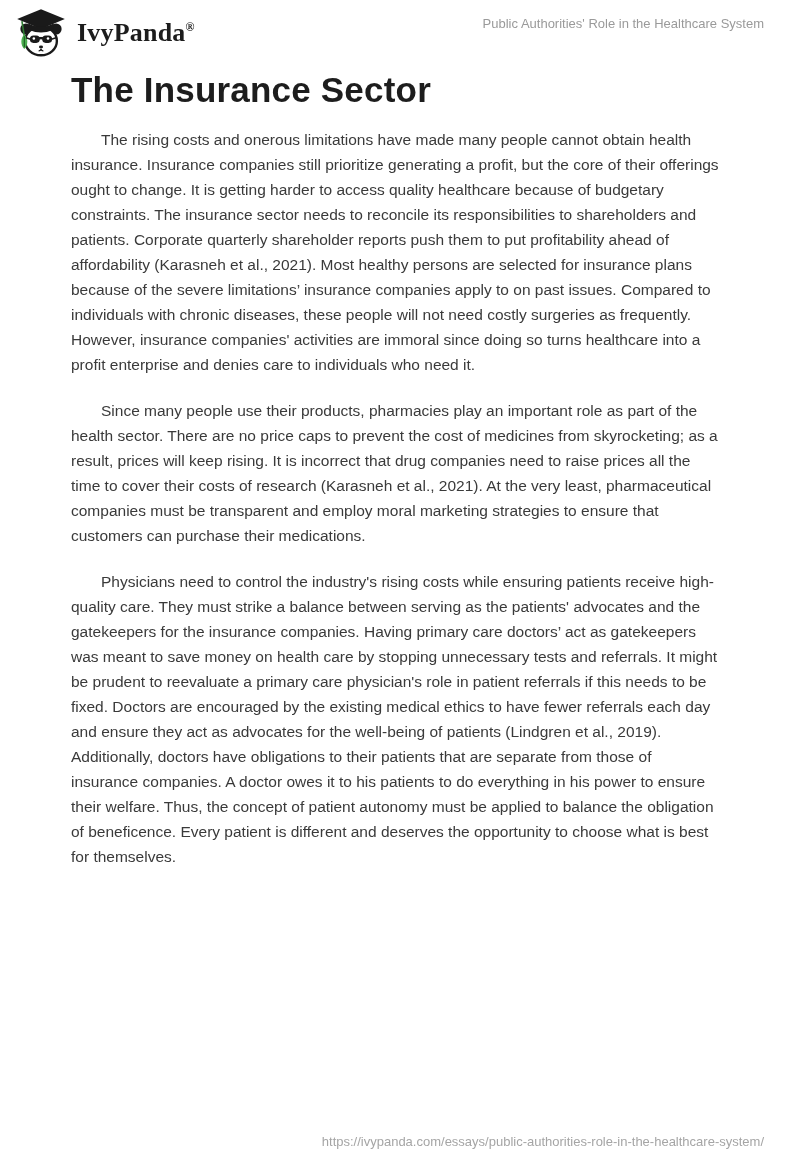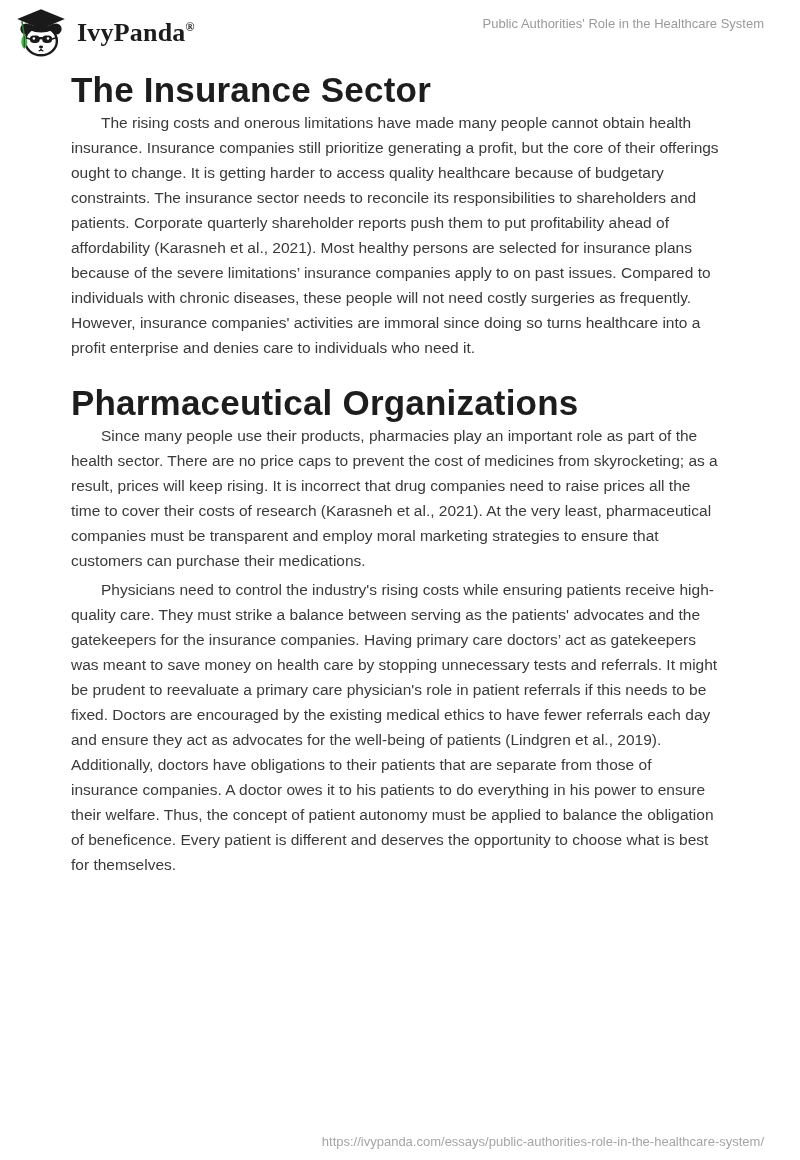--- a/index.html
+++ b/index.html
@@ -58,21 +58,21 @@
   .section-heading {
     margin: 26px 0 0 0;
     font-size: 35px;
     font-weight: 700;
     color: #1d1d1d;
     line-height: 33px;
     letter-spacing: 0.2px;
   }
   .section-heading.first { margin-top: 13px; }
   .body-paragraph {
-    margin: 4px 0 0 0;
+    margin: 21px 0 0 0;
     font-size: 15.5px;
     line-height: 25px;
     color: #3a3a3a;
     text-indent: 30px;
     text-align: left;
   }
   .page-footer {
     position: absolute;
     right: 36px;
     bottom: 11px;
@@ -118,21 +118,20 @@
       </span>
       <span class="brand-text"><span>IvyPanda</span><sup>®</sup></span>
     </a>
     <div class="doc-title">Public Authorities' Role in the Healthcare System</div>
   </header>
 
   <main class="content">
     <h2 class="section-heading first">The Insurance Sector</h2>
     <p class="body-paragraph">The rising costs and onerous limitations have made many people cannot obtain health insurance. Insurance companies still prioritize generating a profit, but the core of their offerings ought to change. It is getting harder to access quality healthcare because of budgetary constraints. The insurance sector needs to reconcile its responsibilities to shareholders and patients. Corporate quarterly shareholder reports push them to put profitability ahead of affordability (Karasneh et al., 2021). Most healthy persons are selected for insurance plans because of the severe limitations’ insurance companies apply to on past issues. Compared to individuals with chronic diseases, these people will not need costly surgeries as frequently. However, insurance companies' activities are immoral since doing so turns healthcare into a profit enterprise and denies care to individuals who need it.</p>
 
-    <h2 class="section-heading">Pharmaceutical Organizations</h2>
     <p class="body-paragraph">Since many people use their products, pharmacies play an important role as part of the health sector. There are no price caps to prevent the cost of medicines from skyrocketing; as a result, prices will keep rising. It is incorrect that drug companies need to raise prices all the time to cover their costs of research (Karasneh et al., 2021). At the very least, pharmaceutical companies must be transparent and employ moral marketing strategies to ensure that customers can purchase their medications.</p>
 
     <p class="body-paragraph">Physicians need to control the industry's rising costs while ensuring patients receive high-quality care. They must strike a balance between serving as the patients' advocates and the gatekeepers for the insurance companies. Having primary care doctors’ act as gatekeepers was meant to save money on health care by stopping unnecessary tests and referrals. It might be prudent to reevaluate a primary care physician's role in patient referrals if this needs to be fixed. Doctors are encouraged by the existing medical ethics to have fewer referrals each day and ensure they act as advocates for the well-being of patients (Lindgren et al., 2019). Additionally, doctors have obligations to their patients that are separate from those of insurance companies. A doctor owes it to his patients to do everything in his power to ensure their welfare. Thus, the concept of patient autonomy must be applied to balance the obligation of beneficence. Every patient is different and deserves the opportunity to choose what is best for themselves.</p>
   </main>
 
   <footer class="page-footer">
     <span class="source-url">https://ivypanda.com/essays/public-authorities-role-in-the-healthcare-system/</span>
   </footer>
 
 </div>

